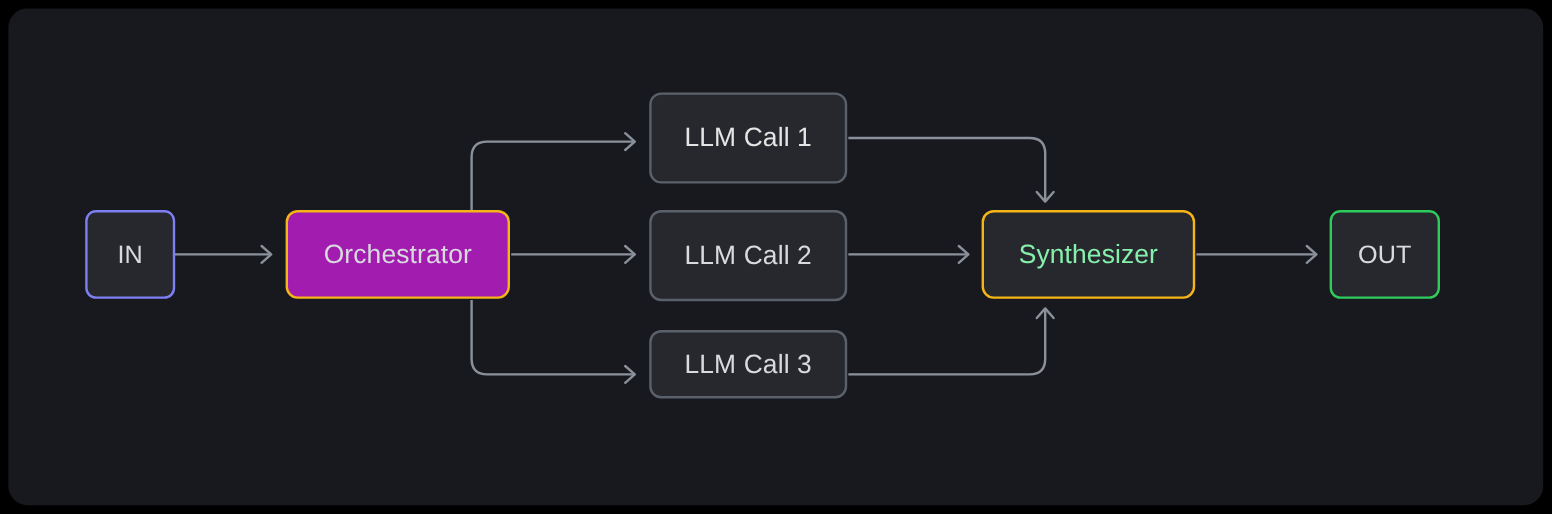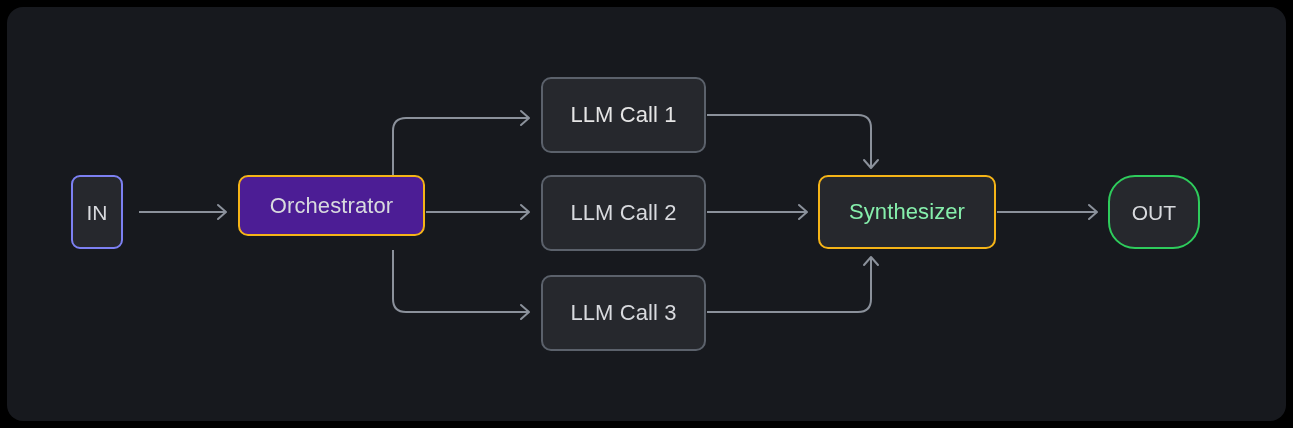--- a/index.html
+++ b/index.html
@@ -111,42 +111,42 @@
         <path d="M 700 305 L 851 305 Q 864 305 864 292 L 864 251" fill="none" stroke="#8b919b" stroke-width="2"></path>
         <path d="M 857 258 L 864 250 L 871 258" fill="none" stroke="#8b919b" stroke-width="2" stroke-linecap="round" stroke-linejoin="round"></path>
       </g>
 
       <g>
         <path d="M 990 205 L 1089 205" fill="none" stroke="#8b919b" stroke-width="2"></path>
         <path d="M 1082 198 L 1090 205 L 1082 212" fill="none" stroke="#8b919b" stroke-width="2" stroke-linecap="round" stroke-linejoin="round"></path>
       </g>
     </svg>
 
-    <div class="node io accent-indigo" id="node-in" style="left: 64px; top: 168px; width: 52px; height: 74px; border-color: rgb(124, 128, 242); background: rgb(38, 40, 45); color: rgb(216, 218, 222);">
+    <div class="node io accent-indigo" id="node-in" style="left: 64px; top: 168px; width: 75px; height: 74px; border-color: rgb(124, 128, 242); background: rgb(38, 40, 45); color: rgb(216, 218, 222);">
       <span class="node-label">IN</span>
     </div>
 
-    <div class="node accent-amber" id="node-orchestrator" style="left: 231px; top: 168px; width: 187px; height: 61px; border-color: rgb(245, 180, 23); background: #4c1d95; color: rgb(216, 218, 222);">
+    <div class="node accent-amber" id="node-orchestrator" style="left: 231px; top: 168px; width: 187px; height: 74px; border-color: rgb(245, 180, 23); background: #a21caf; color: rgb(216, 218, 222);">
       <span class="node-label">Orchestrator</span>
     </div>
 
     <div class="node accent-gray" id="node-llm-call-1" style="left: 534px; top: 70px; width: 165px; height: 76px; border-color: rgb(91, 97, 107); background: rgb(38, 40, 45); color: #e5e5e5;">
       <span class="node-label">LLM Call 1</span>
     </div>
 
     <div class="node accent-gray" id="node-llm-call-2" style="left: 534px; top: 168px; width: 165px; height: 76px; border-color: rgb(91, 97, 107); background: rgb(38, 40, 45); color: rgb(216, 218, 222);">
       <span class="node-label">LLM Call 2</span>
     </div>
 
-    <div class="node accent-gray" id="node-llm-call-3" style="left: 534px; top: 268px; width: 165px; height: 76px; border-color: rgb(91, 97, 107); background: rgb(38, 40, 45); color: rgb(216, 218, 222);">
+    <div class="node accent-gray" id="node-llm-call-3" style="left: 534px; top: 268px; width: 165px; height: 57px; border-color: rgb(91, 97, 107); background: rgb(38, 40, 45); color: rgb(216, 218, 222);">
       <span class="node-label">LLM Call 3</span>
     </div>
 
     <div class="node accent-amber" id="node-synthesizer" style="left: 811px; top: 168px; width: 178px; height: 74px; border-color: rgb(245, 180, 23); background: rgb(38, 40, 45); color: #86efac;">
       <span class="node-label">Synthesizer</span>
     </div>
 
-    <div class="node io accent-green" id="node-out" style="left: 1101px; top: 168px; width: 92px; height: 74px; border-color: rgb(46, 204, 92); background: rgb(38, 40, 45); color: rgb(216, 218, 222); border-radius: 27px;">
+    <div class="node io accent-green" id="node-out" style="left: 1101px; top: 168px; width: 92px; height: 74px; border-color: rgb(46, 204, 92); background: rgb(38, 40, 45); color: rgb(216, 218, 222);">
       <span class="node-label">OUT</span>
     </div>
 
   </div>
 </div>
 
 </body></html>

